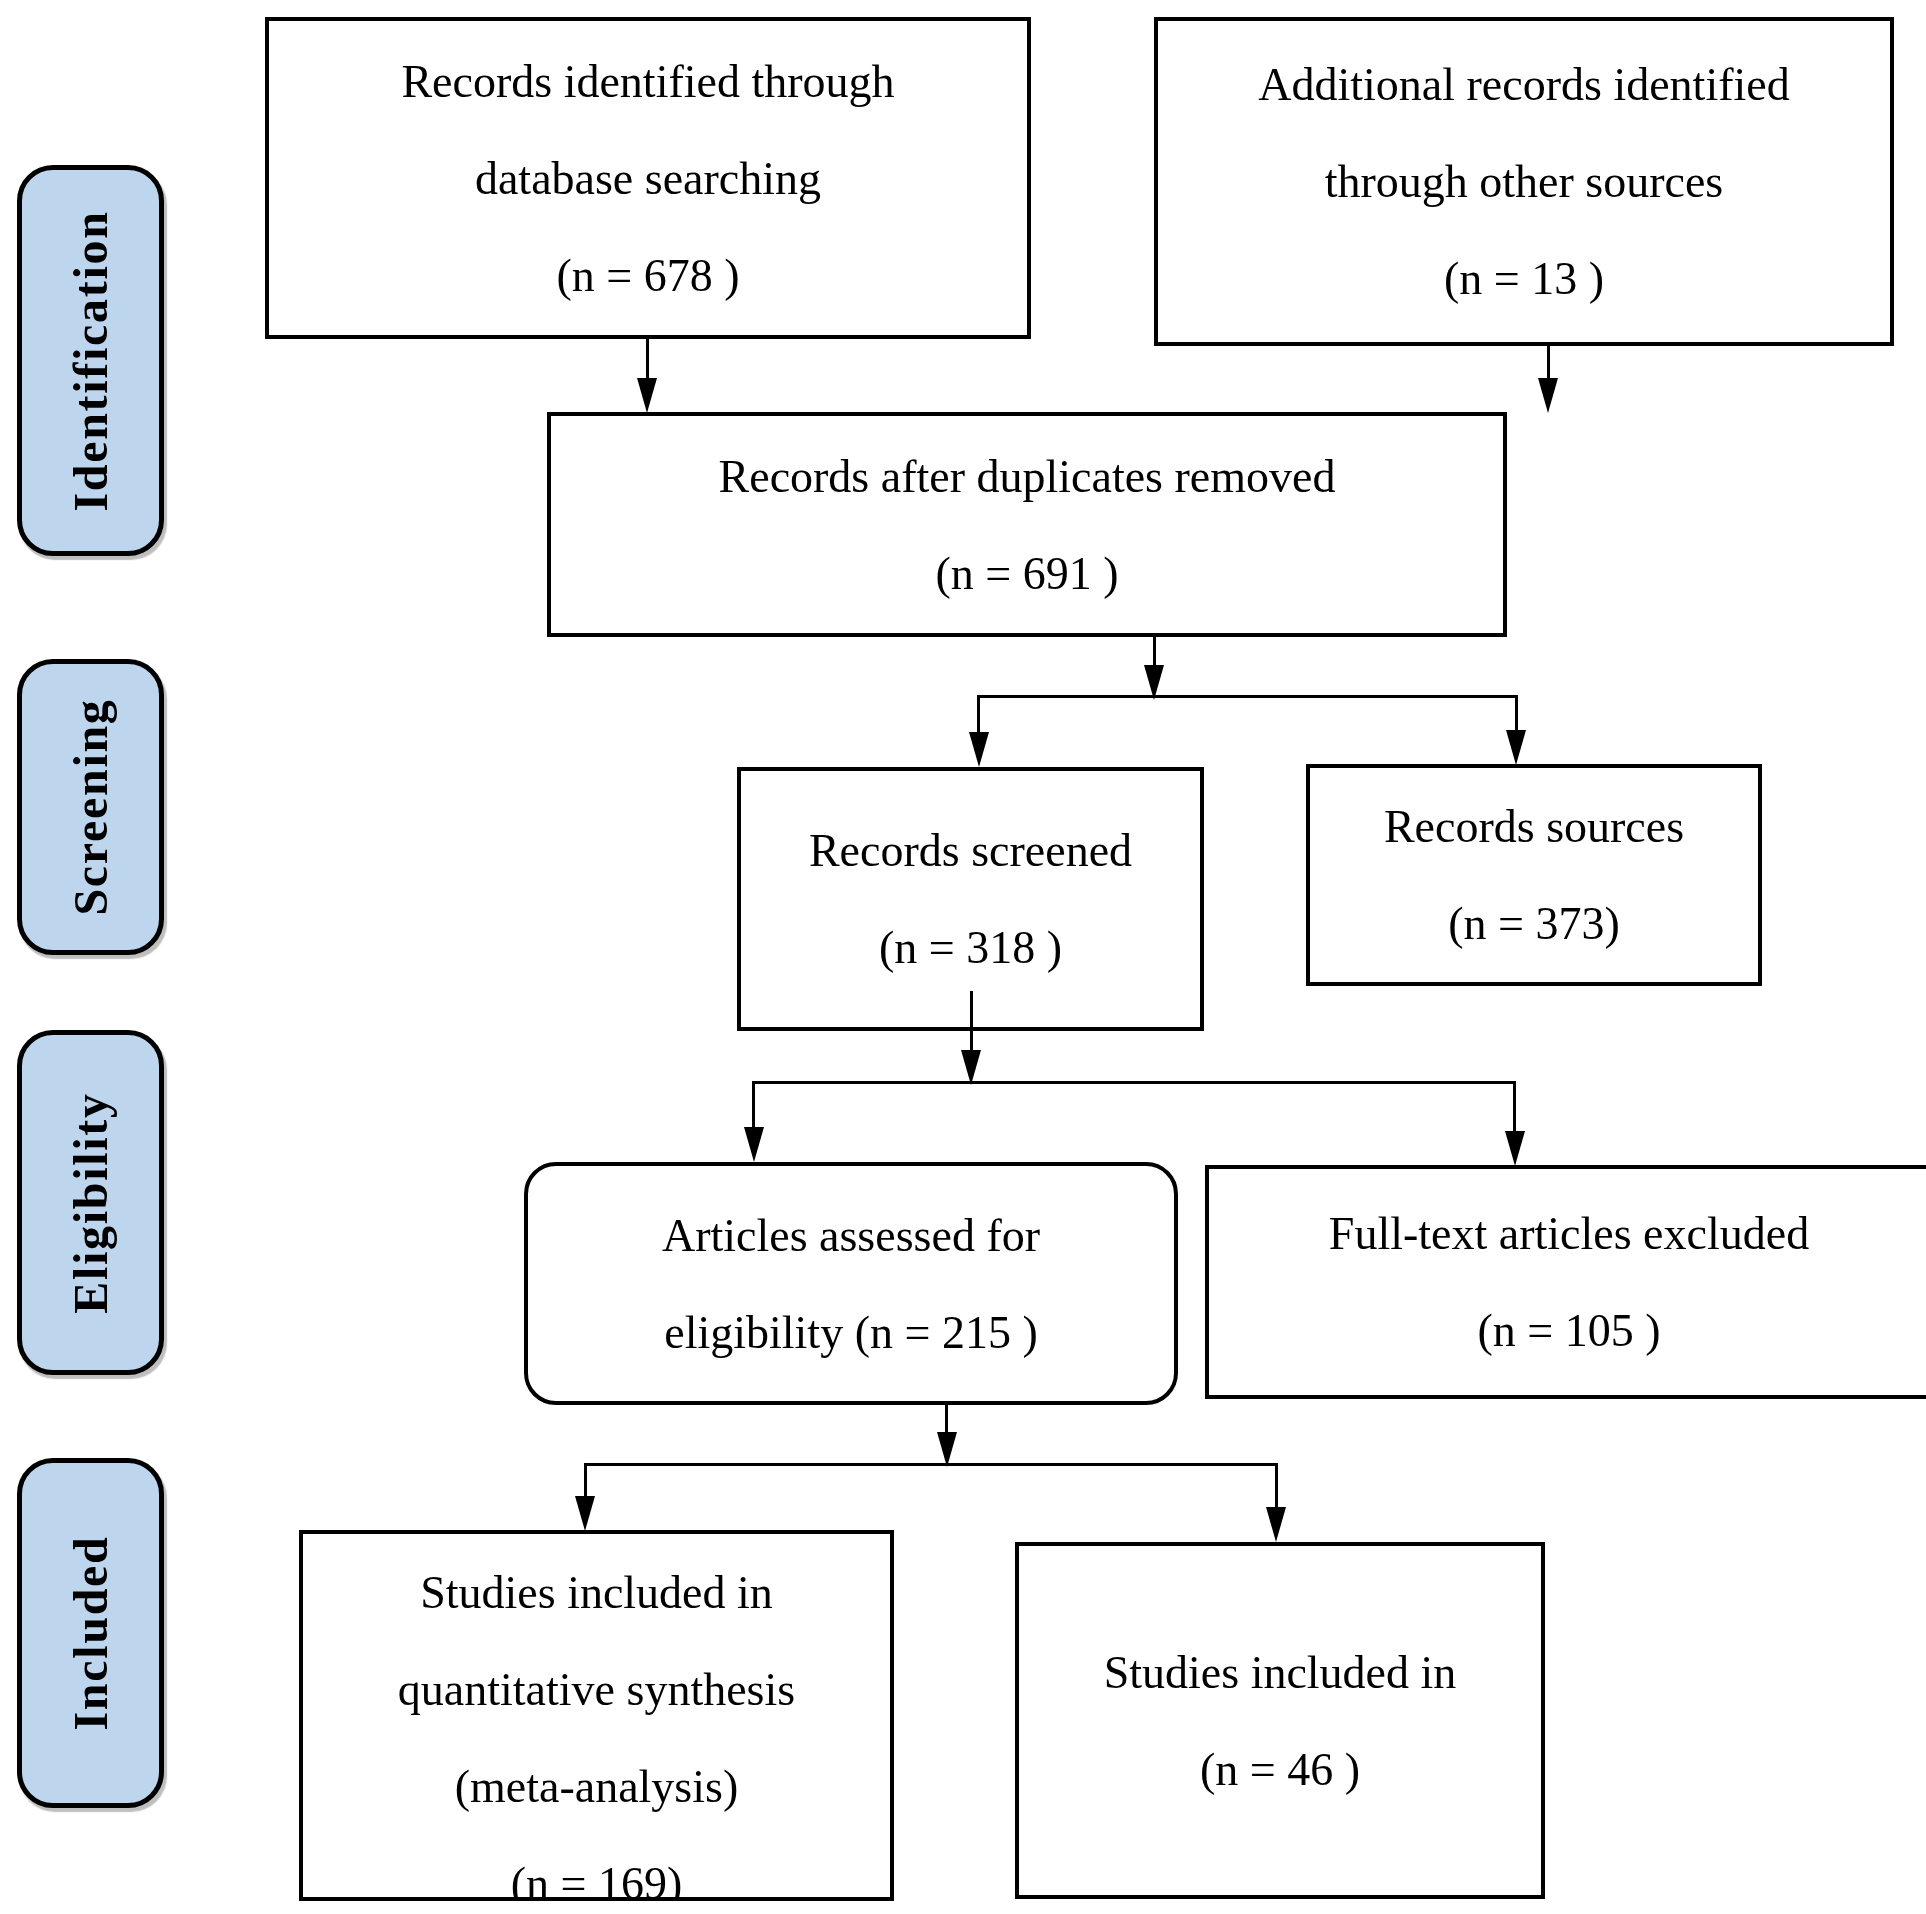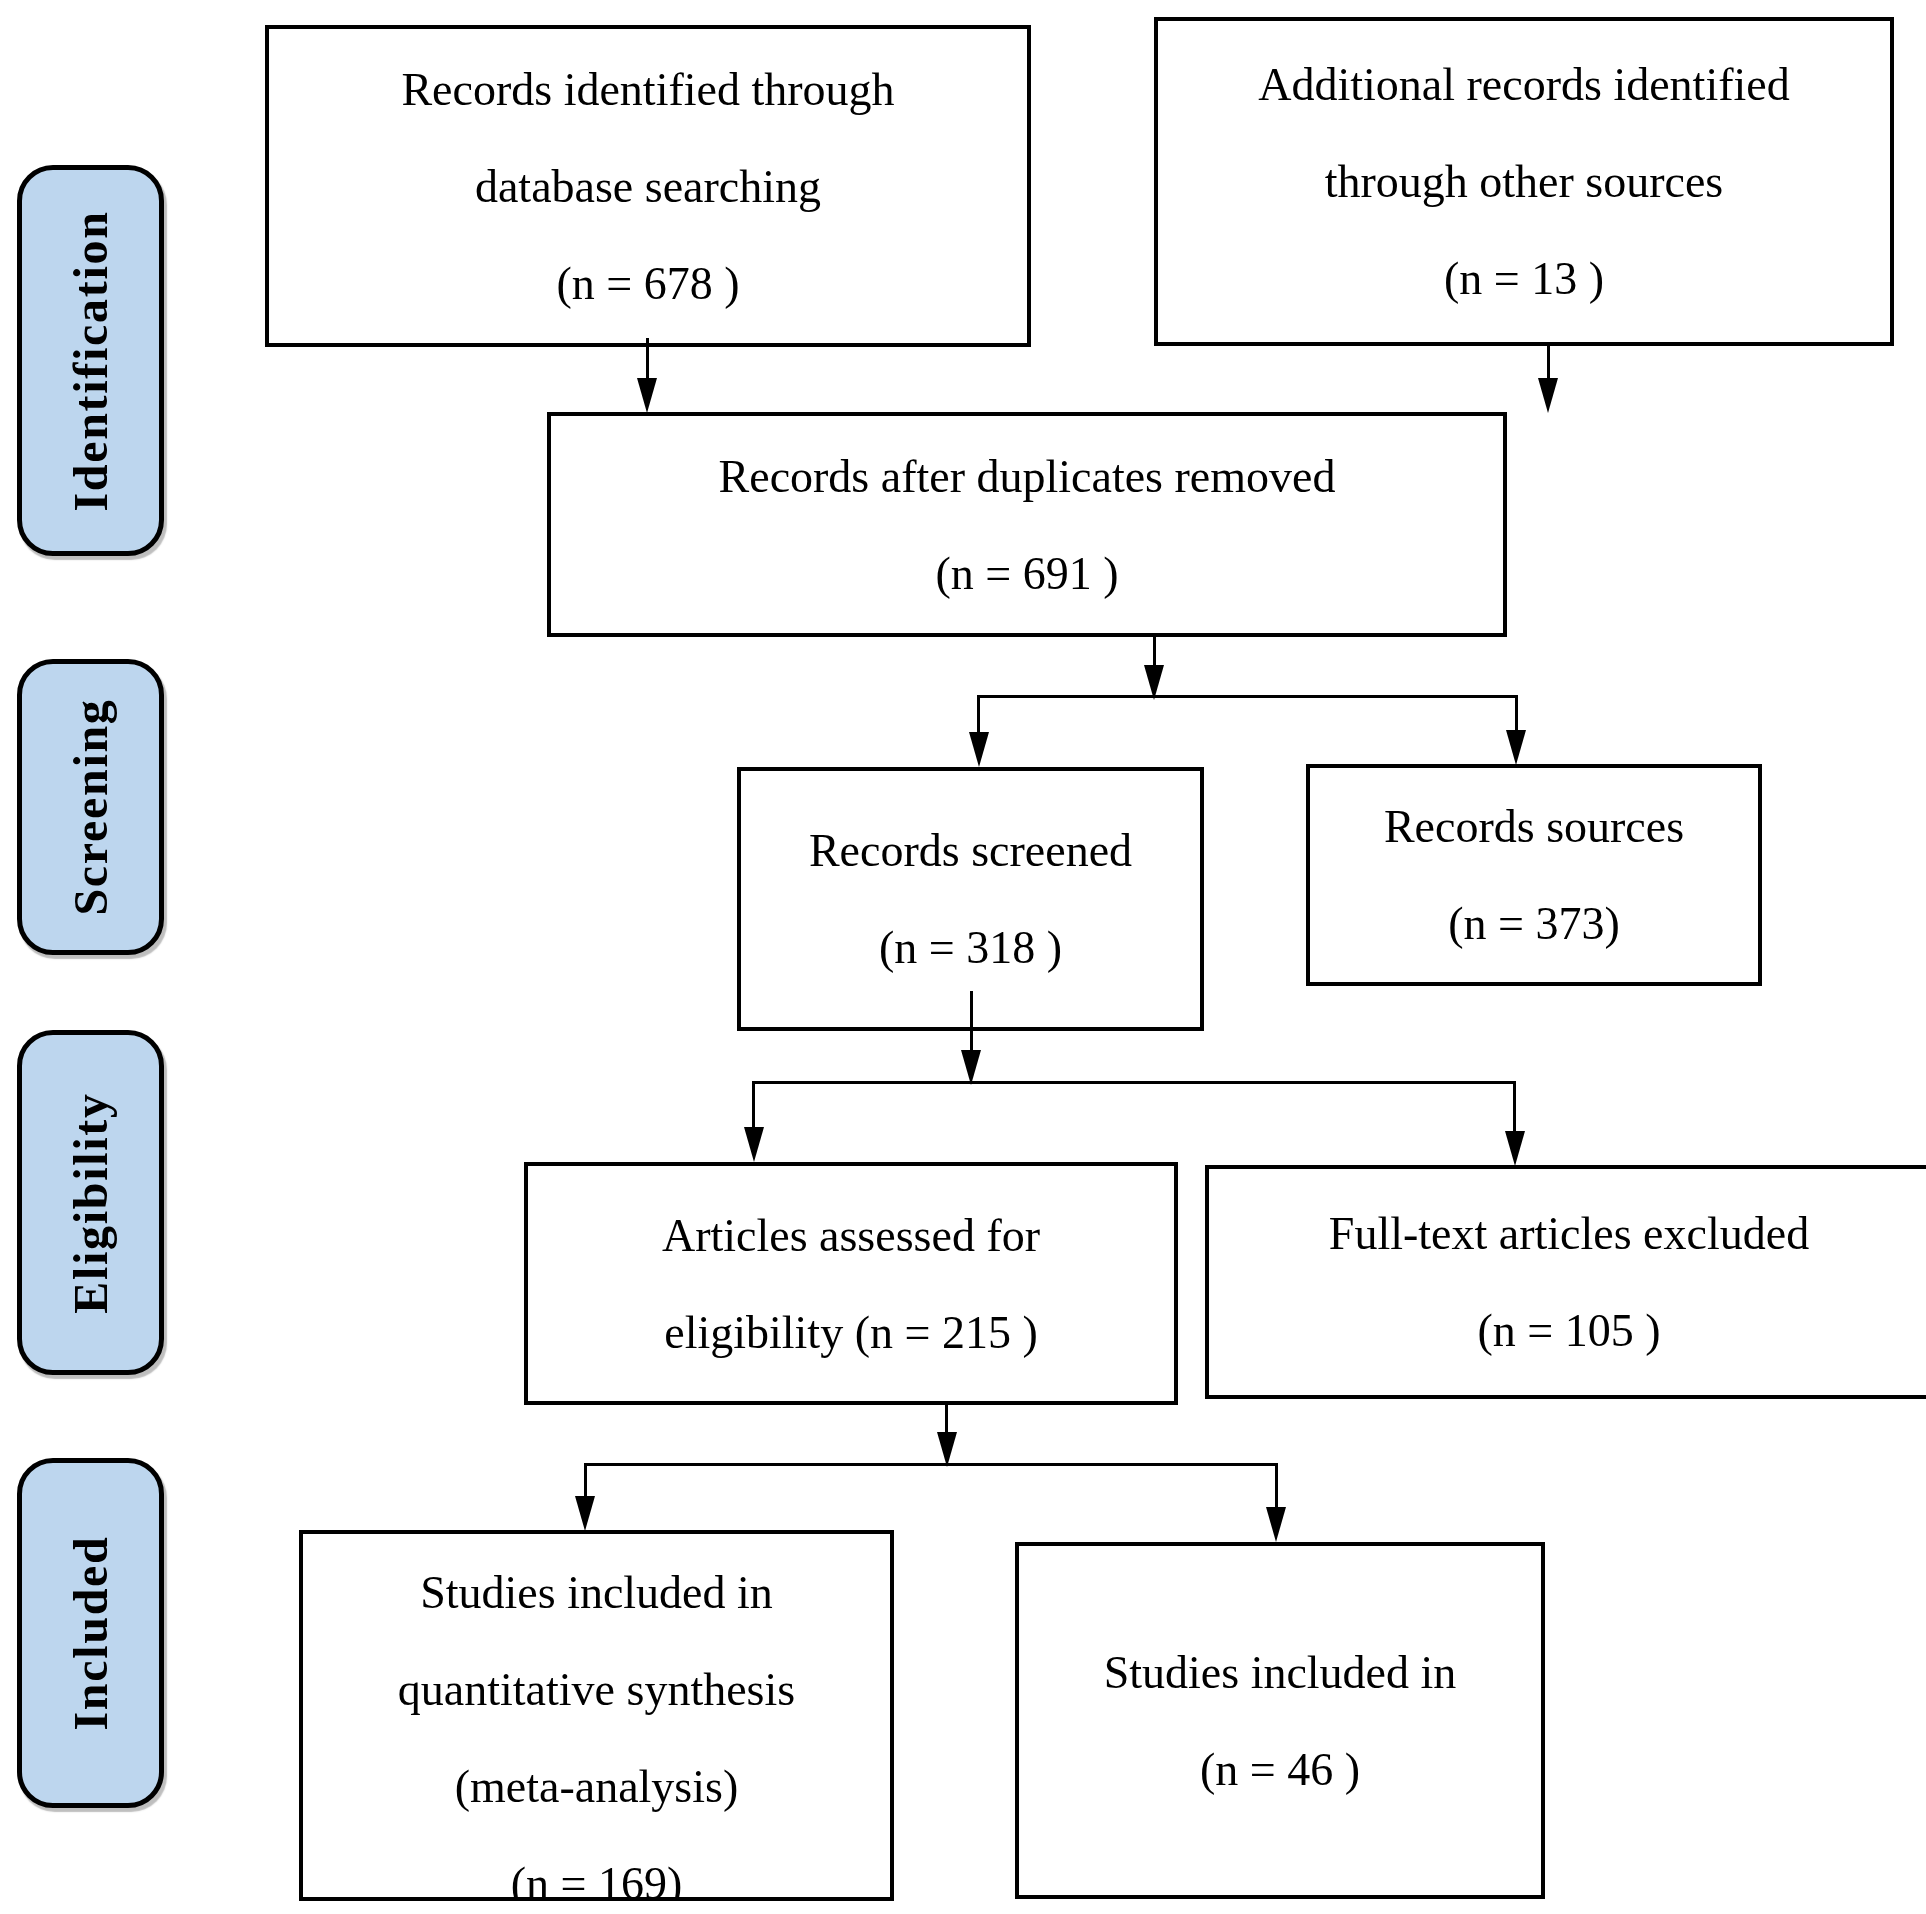--- a/index.html
+++ b/index.html
@@ -25,26 +25,26 @@
   .pill-screening{top:659px;height:296px;}
   .pill-eligibility{top:1030px;height:345px;}
   .pill-included{top:1458px;height:350px;}
   
   .box{
     position:absolute;border:4.6px solid #000;background:#fff;
     display:flex;flex-direction:column;align-items:center;justify-content:center;
     text-align:center;font-size:46px;line-height:97px;overflow:hidden;
   }
   .box .line{display:block;white-space:nowrap;}
-  .box-records-identified{left:265px;top:17.3px;width:766px;height:322px;margin-top:8px;}
+  .box-records-identified{left:265px;top:17.3px;width:766px;height:322px;}
   .box-additional-records{left:1154px;top:17.3px;width:740px;height:329px;}
   .box-after-duplicates{left:547px;top:412px;width:960px;height:225px;}
   .box-records-screened{left:737px;top:767px;width:467px;height:264px;}
   .box-records-excluded{left:1306px;top:764px;width:456px;height:222px;}
-  .box-assessed-eligibility{left:524px;top:1162px;width:654px;height:243px;}
+  .box-assessed-eligibility{left:524px;top:1162px;width:654px;height:243px;border-radius:32px;}
   .box-fulltext-excluded{left:1205px;top:1165px;width:728px;height:234px;}
   .box-quantitative{left:299px;top:1530px;width:595px;height:371px;justify-content:flex-start;padding-top:10.4px;}
   .box-qualitative{left:1015px;top:1542px;width:530px;height:357px;}
   
   .vline{position:absolute;width:2.9px;background:#000;}
   .hline{position:absolute;height:2.9px;background:#000;}
   .arrowhead{
     position:absolute;width:0;height:0;
     border-left:10.4px solid transparent;border-right:10.4px solid transparent;
     border-top:35px solid #000;

